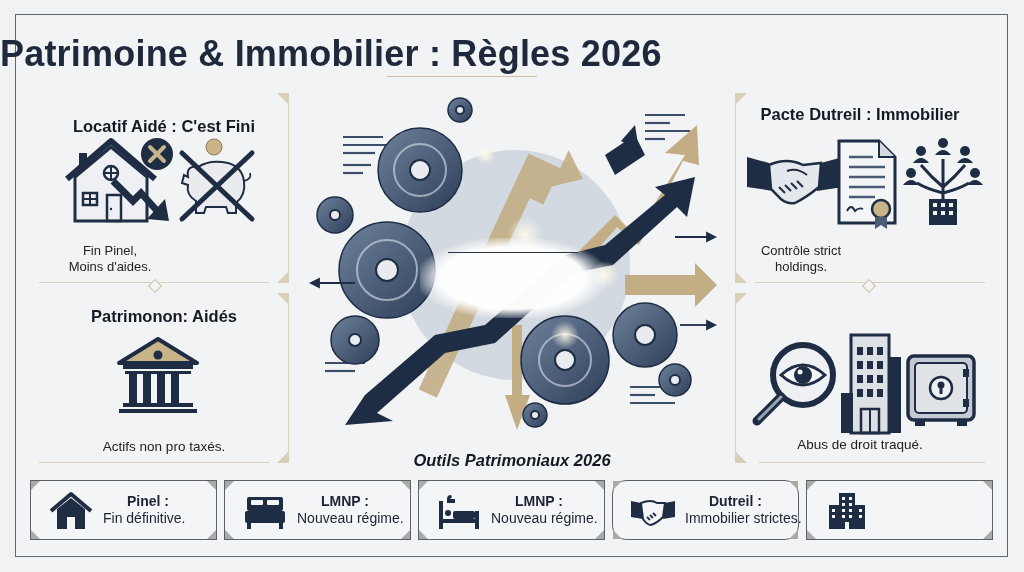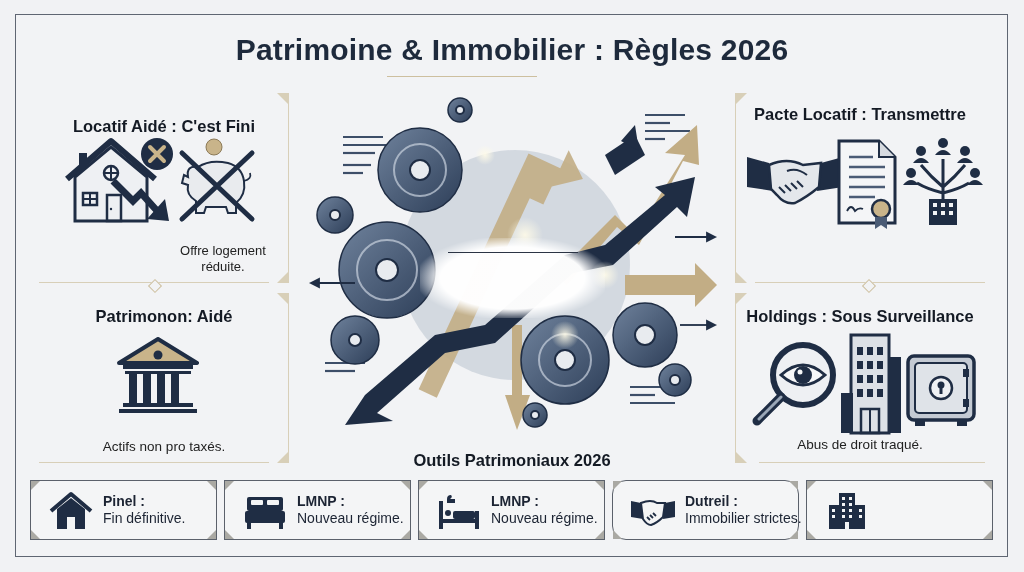--- a/index.html
+++ b/index.html
@@ -10,21 +10,21 @@
     color: #1c2433;
     position: relative;
   }
   .frame {
     position: absolute; left: 15px; top: 14px; width: 993px; height: 543px;
     border: 1.5px solid #5f6672;
     background: #f2f3f5;
   }
   .title {
     position: absolute; left: 0; width: 1024px; top: 33px;
-    text-align: center; font-weight: bold; font-size: 30px; color: #1e2a3c;
+    font-weight: bold; font-size: 36px; color: #1e2a3c;
     letter-spacing: 0.2px;
   }
   .title-rule {
     position: absolute; left: 387px; top: 76px; width: 150px; height: 1px; background: #cdbf9f;
   }
   .panel {
     position: absolute;
     border: 1px solid transparent;
   }
   .panel .rule-b { position: absolute; height: 1px; background: #d8cfb8; }
@@ -44,29 +44,29 @@
   .center-art { position: absolute; left: 305px; top: 95px; width: 415px; height: 345px; }
   .center-label {
     position: absolute; left: 420px; top: 238px; width: 185px; height: 80px;
     text-align: center; font-weight: bold; font-size: 20px; line-height: 26px; color: #161c26;
     padding-top: 8px;
     background: radial-gradient(ellipse at center, rgba(255,255,255,0.98) 55%, rgba(255,255,255,0.0) 75%);
   }
   .center-label .sub-rule { display:block; margin: 6px auto 0; width: 130px; height: 1px; background:#2b3444; position: relative; }
   .bottom-heading {
     position: absolute; left: 0; width: 1024px; top: 451px; text-align: center;
-    font-weight: bold; font-size: 16.5px; color: #141a24;
+    font-weight: bold; font-size: 16.5px; color: #141a24; font-style: italic;
   }
   .tool-card {
     position: absolute; top: 480px; height: 60px; width: 187px;
     border: 1.5px solid #5b616b; background: #f4f5f6;
   }
   .tool-card .ct { position: absolute; width: 0; height: 0; }
   .tool-card .label { position: absolute; left: 72px; top: 12px; font-size: 14px; line-height: 17px; color: #1c2433; white-space: nowrap; }
-  .tool-card .label b { display: block; font-weight: bold; }
+  .tool-card .label b { display: block; font-weight: bold; margin-left: 24px; }
   .tool-card .ticon { position: absolute; left: 18px; top: 10px; width: 44px; height: 40px; }
 </style>
 </head>
 <body>
 
 <div class="frame"></div>
 
 <div class="title">Patrimoine &amp; Immobilier : Règles 2026</div>
 <div class="title-rule"></div>
 
@@ -96,33 +96,33 @@
     <circle cx="17" cy="17" r="16" fill="#1f2d44"></circle>
     <path d="M10 10 L24 24 M24 10 L10 24" stroke="#c9b48a" stroke-width="4" stroke-linecap="round"></path>
   </svg>
   <svg class="icon" style="left:137px;top:44px;" width="84" height="86" viewBox="0 0 84 86">
     <circle cx="38" cy="10" r="8" fill="#c9b48a" stroke="#8c7a57" stroke-width="1"></circle>
     <path d="M12 40 Q10 28 22 30 Q34 22 52 26 Q66 30 68 44 Q70 58 60 66 L60 76 L52 76 L50 70 L30 70 L28 76 L20 76 L20 64 Q10 58 12 48 L6 46 L8 38 Z" fill="#e9ebee" stroke="#1f2d44" stroke-width="2"></path>
     <path d="M68 44 Q76 42 74 36" fill="none" stroke="#1f2d44" stroke-width="1.8"></path>
     <path d="M6 16 L76 82 M76 16 L6 82" stroke="#1f2d44" stroke-width="5" stroke-linecap="round"></path>
   </svg>
 
-  <div class="caption" style="left:124px;top:150px;width:120px;">
-    <div>Offre logement</div>
-    <div>réduite.</div>
+  <div class="caption" style="left:16px;top:150px;width:110px;">
+    <div>Fin Pinel,</div>
+    <div>Moins d'aides.</div>
   </div>
 </div>
 <div class="diamond-sep" style="left:150px;top:281px;"></div>
 
 <div class="panel" style="left:38px;top:292px;width:252px;height:172px;">
   <div class="rule-v" style="right:0;top:6px;height:160px;"></div>
   <div class="rule-b" style="left:0;right:20px;bottom:0;"></div>
   <div class="corner-tri" style="right:0;top:0;border-top:12px solid #d8cfb8;border-left:12px solid transparent;"></div>
   <div class="corner-tri" style="right:0;bottom:0;border-bottom:12px solid #d8cfb8;border-left:12px solid transparent;"></div>
-  <div class="panel-title" style="top:14px;">Patrimonon: Aidé</div>
+  <div class="panel-title" style="top:14px;">Patrimonon: Aidés</div>
 
   <svg class="icon" style="left:78px;top:44px;" width="82" height="78" viewBox="0 0 82 78">
     <path d="M2 26 L41 2 L80 26 Z" fill="#c9b48a" stroke="#1f2d44" stroke-width="4" stroke-linejoin="round"></path>
     <circle cx="41" cy="18" r="4.5" fill="#1f2d44"></circle>
     <rect x="6" y="28" width="70" height="4" fill="#1f2d44"></rect>
     <rect x="12" y="36" width="8" height="30" fill="#1f2d44"></rect>
     <rect x="26" y="36" width="8" height="30" fill="#1f2d44"></rect>
     <rect x="40" y="36" width="8" height="30" fill="#1f2d44"></rect>
     <rect x="54" y="36" width="8" height="30" fill="#1f2d44"></rect>
     <rect x="8" y="34" width="66" height="3" fill="#1f2d44"></rect>
@@ -131,21 +131,21 @@
   </svg>
 
   <div class="caption" style="left:0;right:0;top:146px;font-size:13.5px;">Actifs non pro taxés.</div>
 </div>
 
 <div class="panel" style="left:734px;top:92px;width:252px;height:192px;">
   <div class="rule-v" style="left:0;top:6px;height:180px;"></div>
   <div class="rule-b" style="left:20px;right:0;bottom:0;"></div>
   <div class="corner-tri" style="left:0;top:0;border-top:12px solid #d8cfb8;border-right:12px solid transparent;"></div>
   <div class="corner-tri" style="left:0;bottom:0;border-bottom:12px solid #d8cfb8;border-right:12px solid transparent;"></div>
-  <div class="panel-title" style="top:12px;">Pacte Locatif : Transmettre</div>
+  <div class="panel-title" style="top:12px;">Pacte Dutreil : Immobilier</div>
 
   <svg class="icon" style="left:12px;top:58px;" width="96" height="56" viewBox="0 0 96 56">
     <path d="M0 6 L22 12 L26 40 L0 36 Z" fill="#1f2d44"></path>
     <path d="M96 6 L74 12 L70 40 L96 36 Z" fill="#1f2d44"></path>
     <path d="M22 14 Q40 6 56 14 L74 12 L72 36 Q60 46 48 52 Q38 54 30 44 L24 38 Z" fill="#e4e7eb" stroke="#1f2d44" stroke-width="2.5"></path>
     <path d="M40 20 Q50 16 60 24 M32 36 L38 42 M38 34 L44 40 M44 32 L50 38 M50 30 L56 36" fill="none" stroke="#1f2d44" stroke-width="2"></path>
   </svg>
   <svg class="icon" style="left:100px;top:44px;" width="64" height="94" viewBox="0 0 64 94">
     <path d="M4 4 L44 4 L60 20 L60 86 L4 86 Z" fill="#f4f5f7" stroke="#1f2d44" stroke-width="3"></path>
     <path d="M44 4 L44 20 L60 20" fill="#d6dae0" stroke="#1f2d44" stroke-width="2"></path>
@@ -172,29 +172,32 @@
     <path d="M40 66 L40 22 M40 50 Q28 40 18 28 M40 50 Q52 40 62 28 M40 56 Q24 52 14 46 M40 56 Q56 52 66 46" fill="none" stroke="#1f2d44" stroke-width="3"></path>
     <rect x="26" y="62" width="28" height="26" fill="#1f2d44"></rect>
     <rect x="30" y="66" width="4" height="4" fill="#f2f3f5"></rect>
       <rect x="38" y="66" width="4" height="4" fill="#f2f3f5"></rect>
       <rect x="46" y="66" width="4" height="4" fill="#f2f3f5"></rect>
     <rect x="30" y="74" width="4" height="4" fill="#f2f3f5"></rect>
       <rect x="38" y="74" width="4" height="4" fill="#f2f3f5"></rect>
       <rect x="46" y="74" width="4" height="4" fill="#f2f3f5"></rect>
   </svg>
 
+  <div class="caption" style="left:6px;top:150px;width:120px;">
+    <div>Contrôle strict</div>
+    <div>holdings.</div>
+  </div>
 </div>
 <div class="diamond-sep" style="left:864px;top:281px;"></div>
 
 <div class="panel" style="left:734px;top:292px;width:252px;height:172px;">
   <div class="rule-v" style="left:0;top:6px;height:160px;"></div>
   <div class="rule-b" style="left:24px;right:0;bottom:0;"></div>
   <div class="corner-tri" style="left:0;top:0;border-top:12px solid #d8cfb8;border-right:12px solid transparent;"></div>
   <div class="corner-tri" style="left:0;bottom:0;border-bottom:12px solid #d8cfb8;border-right:12px solid transparent;"></div>
-  <div class="panel-title" style="top:14px;">Holdings : Sous Surveillance</div>
 
   <svg class="icon" style="left:12px;top:46px;" width="100" height="92" viewBox="0 0 100 92">
     <circle cx="56" cy="36" r="30" fill="#eef0f3" stroke="#1f2d44" stroke-width="6"></circle>
     <path d="M34 36 Q56 16 78 36 Q56 56 34 36 Z" fill="#f6f7f8" stroke="#1f2d44" stroke-width="3"></path>
     <circle cx="56" cy="36" r="9" fill="#1f2d44"></circle>
     <circle cx="53" cy="33" r="2.5" fill="#f6f7f8"></circle>
     <path d="M34 58 L10 82" stroke="#1f2d44" stroke-width="9" stroke-linecap="round"></path>
     <path d="M34 58 L12 80" stroke="#9aa6b6" stroke-width="3" stroke-linecap="round"></path>
   </svg>
   <svg class="icon" style="left:104px;top:40px;" width="64" height="102" viewBox="0 0 64 102">

